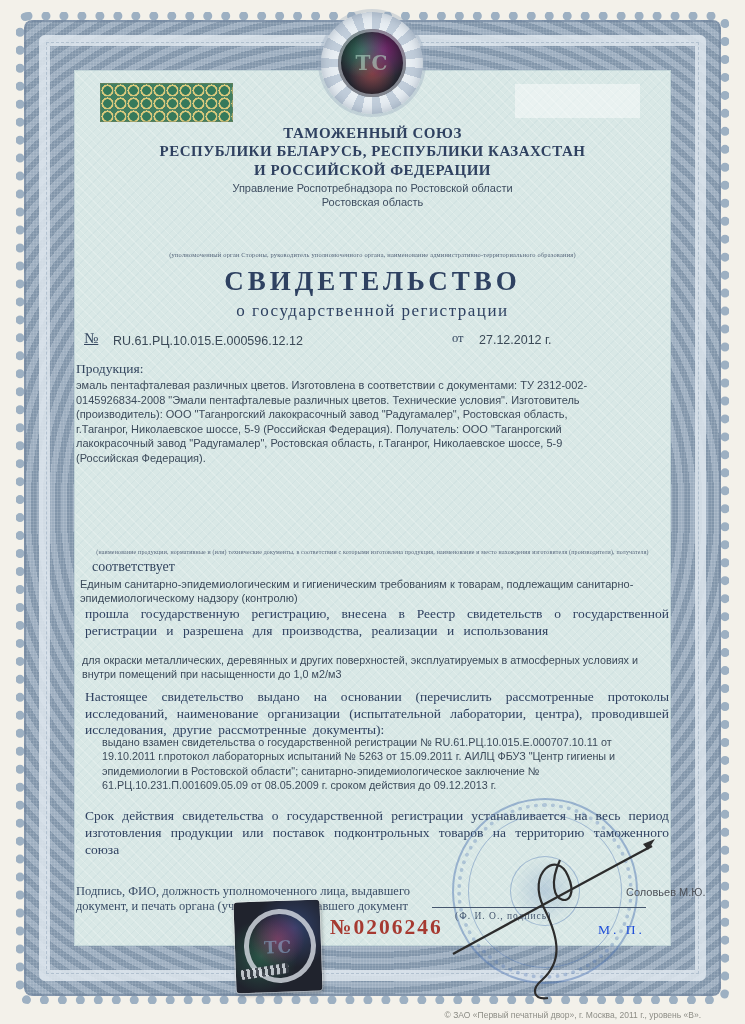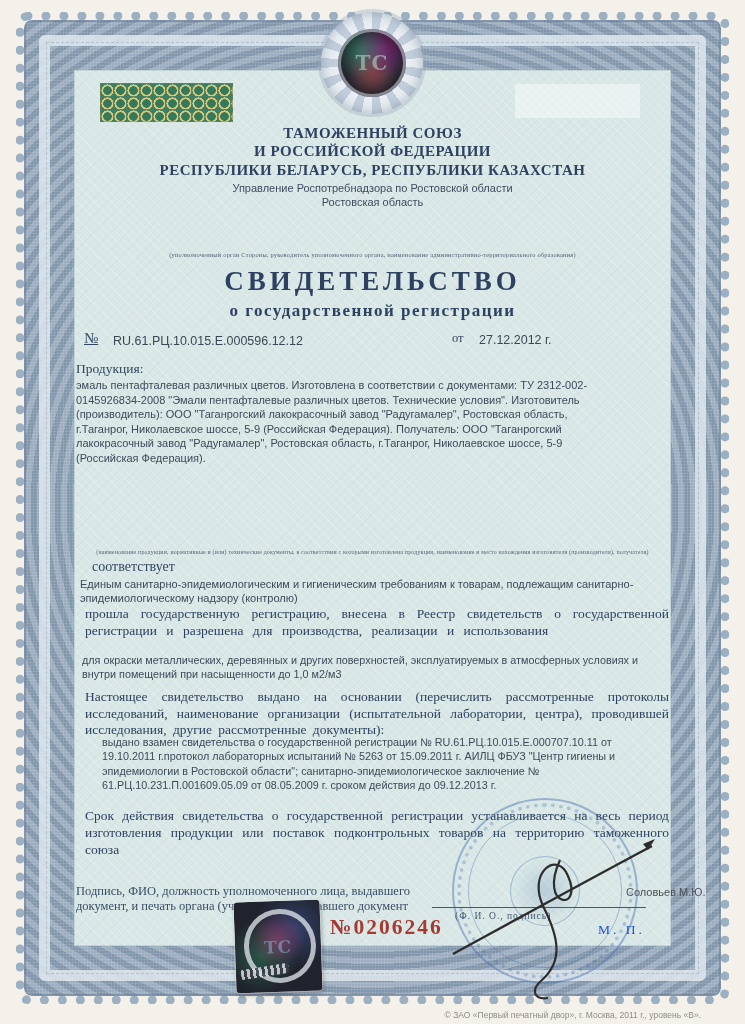--- a/index.html
+++ b/index.html
@@ -45,21 +45,21 @@
         border:1px solid rgba(120,130,90,.5);}
   .light-patch{position:absolute;left:515px;top:84px;width:125px;height:34px;background:rgba(255,255,255,.45);z-index:2;}
   
   .tb{position:absolute;z-index:4;}
   .header-block{left:85px;right:85px;top:124px;text-align:center;}
   .h-title{font-weight:bold;font-size:15px;letter-spacing:.5px;color:#2f4160;line-height:1.22;}
   .h-org{font-family:"Liberation Sans",sans-serif;font-size:11px;color:#3d4c5f;line-height:1.3;margin-top:2px;}
   .paren{font-size:6.4px;color:#55657a;letter-spacing:.2px;white-space:nowrap;text-align:center;}
   .paren1{left:74px;right:74px;top:251px;}
   .doc-title{left:0;right:0;top:266px;text-align:center;font-weight:bold;font-size:27px;letter-spacing:4px;color:#2e4161;}
-  .doc-subtitle{left:0;right:0;top:301px;text-align:center;font-weight:bold;font-size:17px;letter-spacing:1.5px;color:#2e4161;}
+  .doc-subtitle{left:0;right:0;top:301px;text-align:center;font-weight:normal;font-size:17px;letter-spacing:1.5px;color:#2e4161;}
   .num-label{left:84px;top:330px;font-size:15px;text-decoration:underline;}
   .num-value{left:113px;top:334px;font-family:"Liberation Sans",sans-serif;font-size:12.5px;color:#3a4856;}
   .date-label{left:452px;top:331px;font-size:12.5px;}
   .date-value{left:479px;top:333px;font-family:"Liberation Sans",sans-serif;font-size:12.5px;color:#3a4856;}
   .prod-label{left:76px;top:361px;font-size:13.5px;}
   .prod-body{left:76px;width:545px;top:378px;font-family:"Liberation Sans",sans-serif;font-size:11px;line-height:1.32;color:#3c4a5a;}
   .paren2{left:74px;right:74px;top:549px;font-size:5.9px;}
   .conform-label{left:76px;top:559px;font-size:14px;margin-left:16px;}
   .conform-body{left:80px;width:560px;top:577px;font-family:"Liberation Sans",sans-serif;font-size:11px;line-height:1.3;color:#3c4a5a;}
   .just{ text-align:justify;}
@@ -118,22 +118,22 @@
   <div class="inner"></div>
 
 
   <div class="rosette"></div>
   <div class="holo">ТС</div>
   <div class="holo-strip"></div>
   <div class="light-patch"></div>
 
   <div class="tb header-block">
     <div class="h-title">ТАМОЖЕННЫЙ СОЮЗ</div>
+    <div class="h-title">РЕСПУБЛИКИ БЕЛАРУСЬ, РЕСПУБЛИКИ КАЗАХСТАН</div>
     <div class="h-title">И РОССИЙСКОЙ ФЕДЕРАЦИИ</div>
-    <div class="h-title">РЕСПУБЛИКИ БЕЛАРУСЬ, РЕСПУБЛИКИ КАЗАХСТАН</div>
     <div class="h-org">Управление Роспотребнадзора по Ростовской области</div>
     <div class="h-org" style="margin-top:0;">Ростовская область</div>
   </div>
   <div class="tb paren paren1">(уполномоченный орган Стороны, руководитель уполномоченного органа, наименование административно-территориального образования)</div>
 
   <div class="tb doc-title">СВИДЕТЕЛЬСТВО</div>
   <div class="tb doc-subtitle">о государственной регистрации</div>
 
   <div class="tb num-label">№</div>
   <div class="tb num-value">RU.61.РЦ.10.015.Е.000596.12.12</div>

